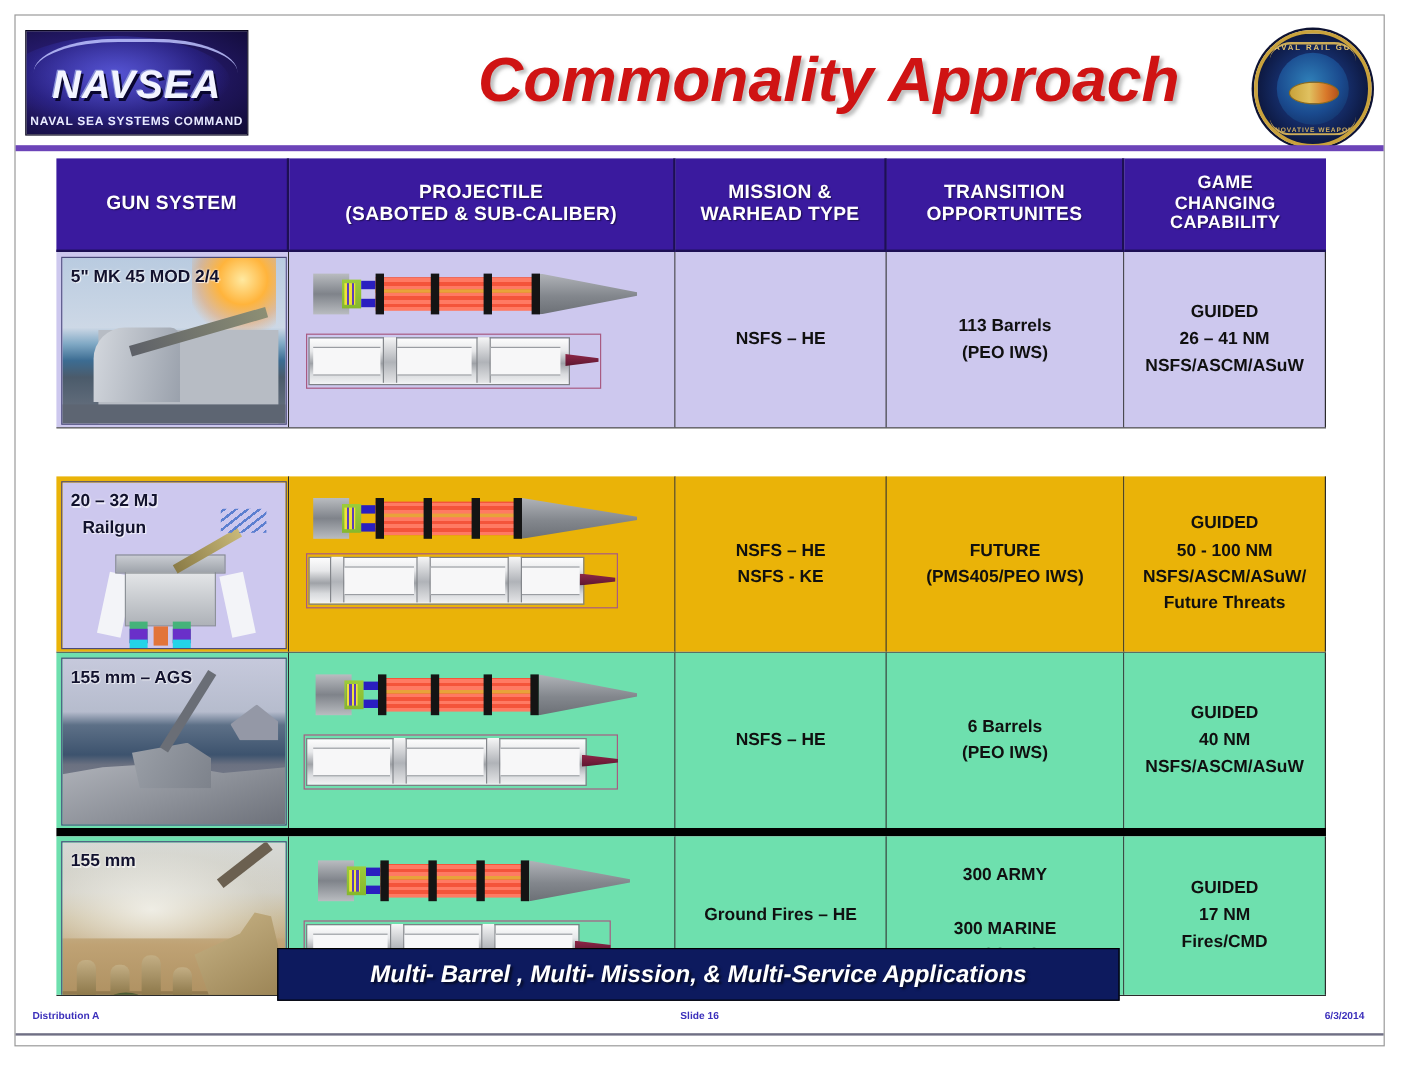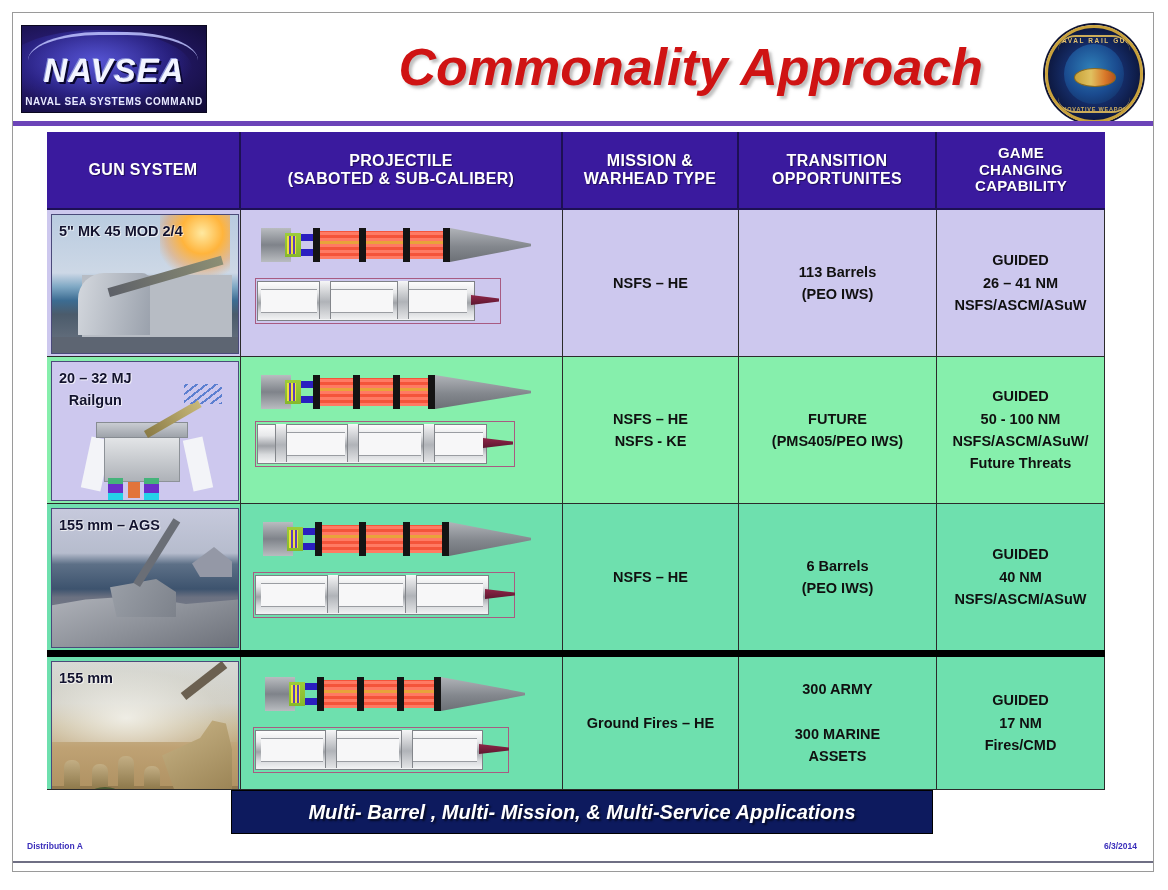--- a/index.html
+++ b/index.html
@@ -66,21 +66,21 @@
         line-height:1.12;letter-spacing:.3px;height:78px;
         border-right:2px solid #1d1054;border-bottom:2px solid #1d1054;
         text-shadow:1px 1px 1px rgba(0,0,0,.45);}
   .hdr .cell:last-child{border-right:none;}
   .hdr .c5{font-size:15px;}
 
   .body-row{border-bottom:1px solid #2b2b2b;}
   .body-row .cell{height:146px;font-size:14.5px;font-weight:bold;color:#101010;
         line-height:1.55;border-right:1px solid #2b2b2b;}
   .r1 .cell{background:#cdc8ee;}
-  .r2 .cell{background:#86efac;}
+  .r2 .cell{background:#eab308;margin-top:40px;}
   .r3 .cell{background:#6ee0ae;}
   .r4 .cell{background:#6ee0ae;}
   .r3{border-bottom:7px solid #000000;}
   .r4 .cell{height:132px;}
   .r4{border-bottom:1px solid #2b2b2b;}
 
   .mission{font-weight:bold;align-items:center;}
 
   
   .thumb{position:absolute;left:4px;top:4px;width:186px;height:138px;
@@ -494,16 +494,17 @@
 
   </div>
 
   <div class="banner">
     <span>Multi- Barrel ,  Multi- Mission, &amp; Multi-Service Applications</span>
   </div>
 
   <div class="footline"></div>
   <div class="foot">
     <div class="fl">Distribution A</div>
+    <div class="fc">Slide 16</div>
     <div class="fr">6/3/2014</div>
   </div>
 
 </div>
 
 </body></html>

